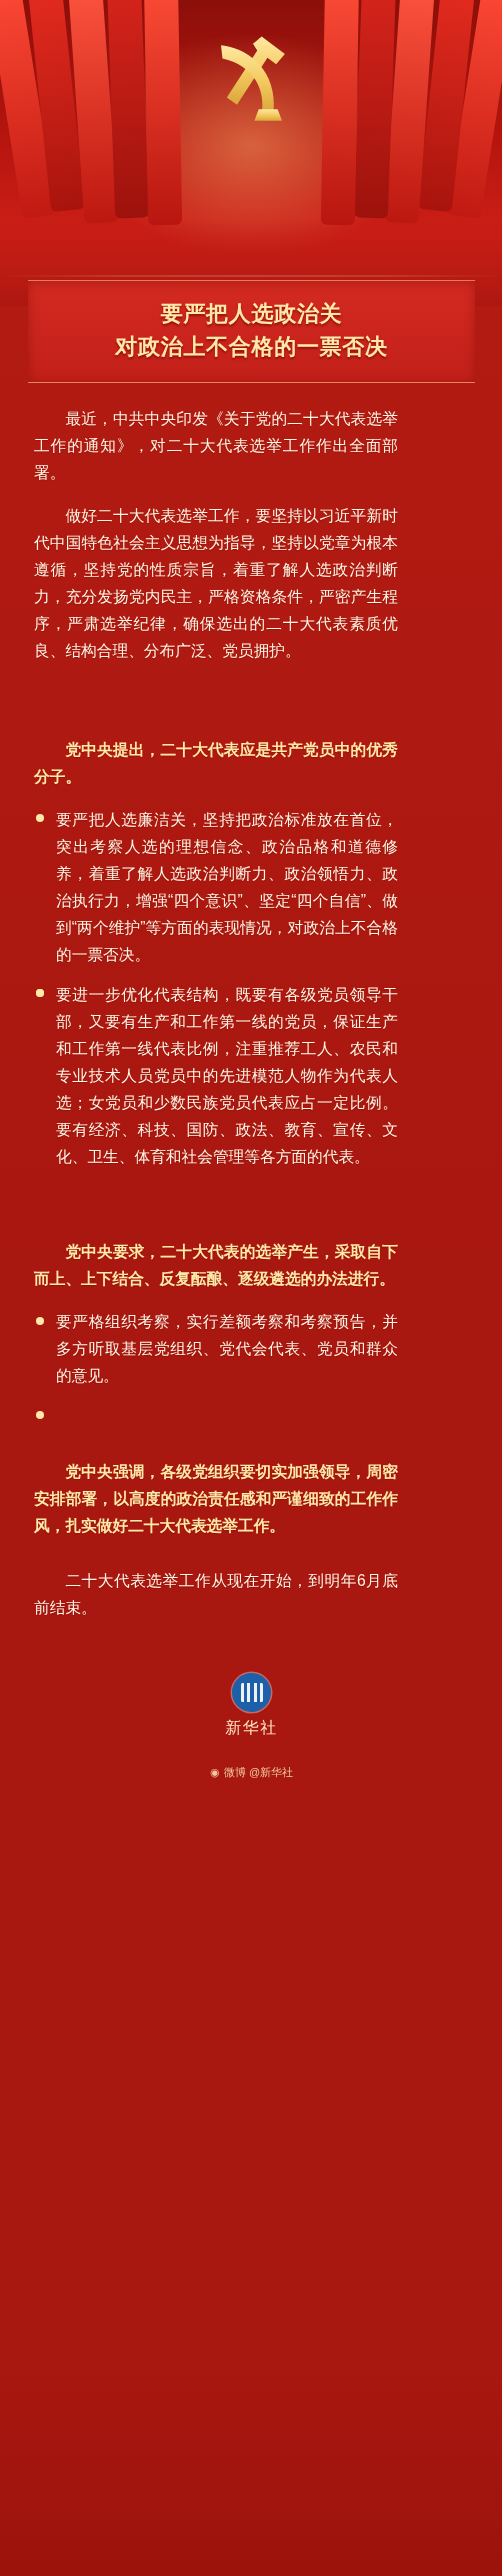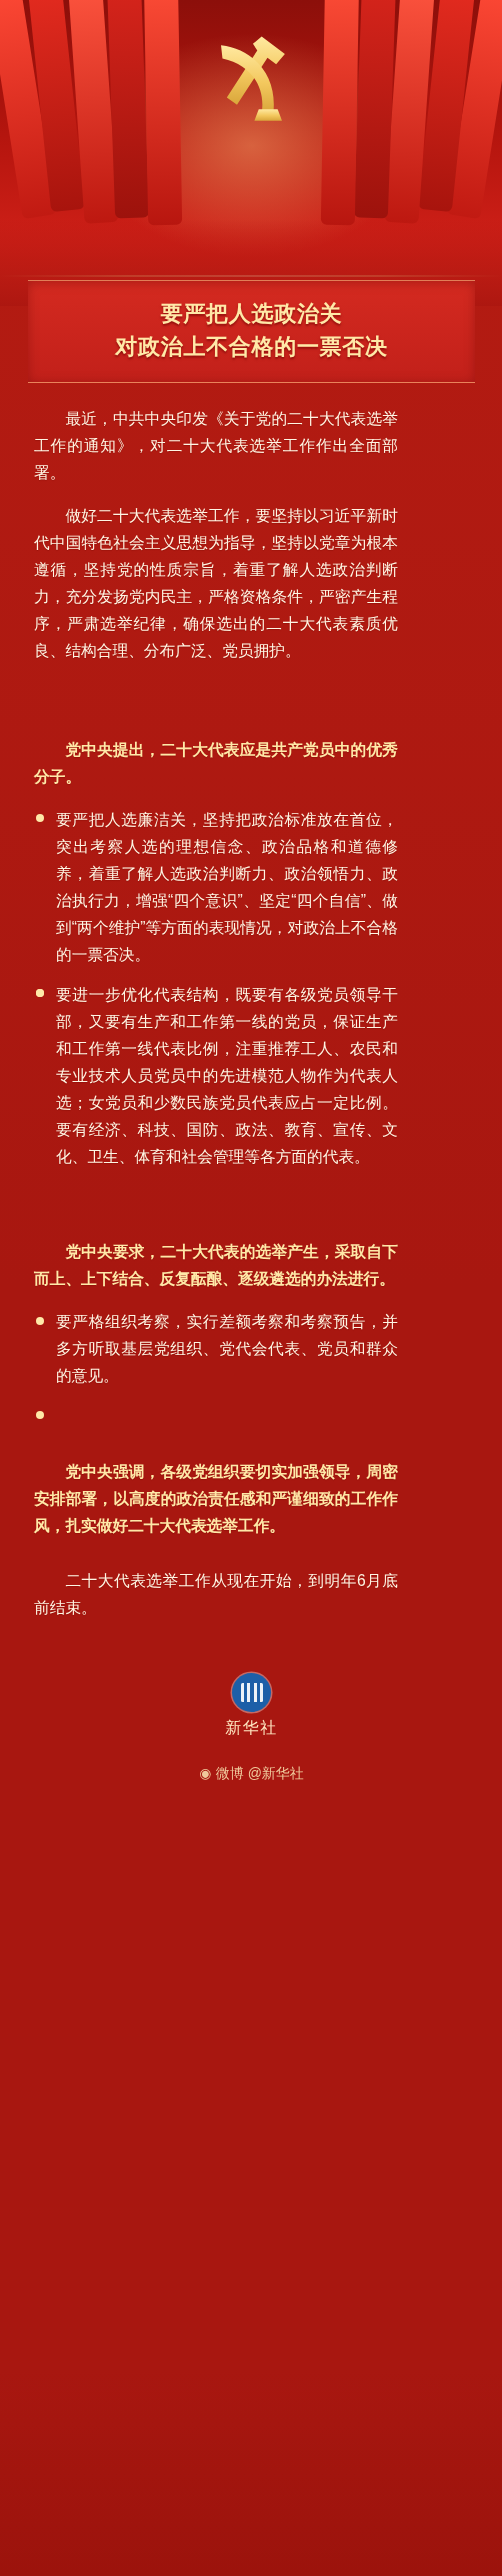--- a/index.html
+++ b/index.html
@@ -141,21 +141,21 @@
       linear-gradient(90deg, #fff 0 2.9px, transparent 2.9px 5.8px, #fff 5.8px 8.7px, transparent 8.7px 13px, #fff 13px 16px, transparent 16px 19px, #fff 19px 22px);
     opacity: .92;
     border-radius: 1.5px;
   }
   .xh-name { font-size: 16px; color: #ffe6c0; letter-spacing: 1.5px; }
   .weibo {
     width: 503px;
     padding: 8.7px 0 13px 0;
     text-align: center;
     color: #f6d9a8;
-    font-size: 14px;
+    font-size: 11px;
     opacity: .92;
   }
   .weibo .eye { margin-right: 4.4px; }
 </style>
 </head>
 <body>
 
 <div class="page">
 
   <div class="hero">

